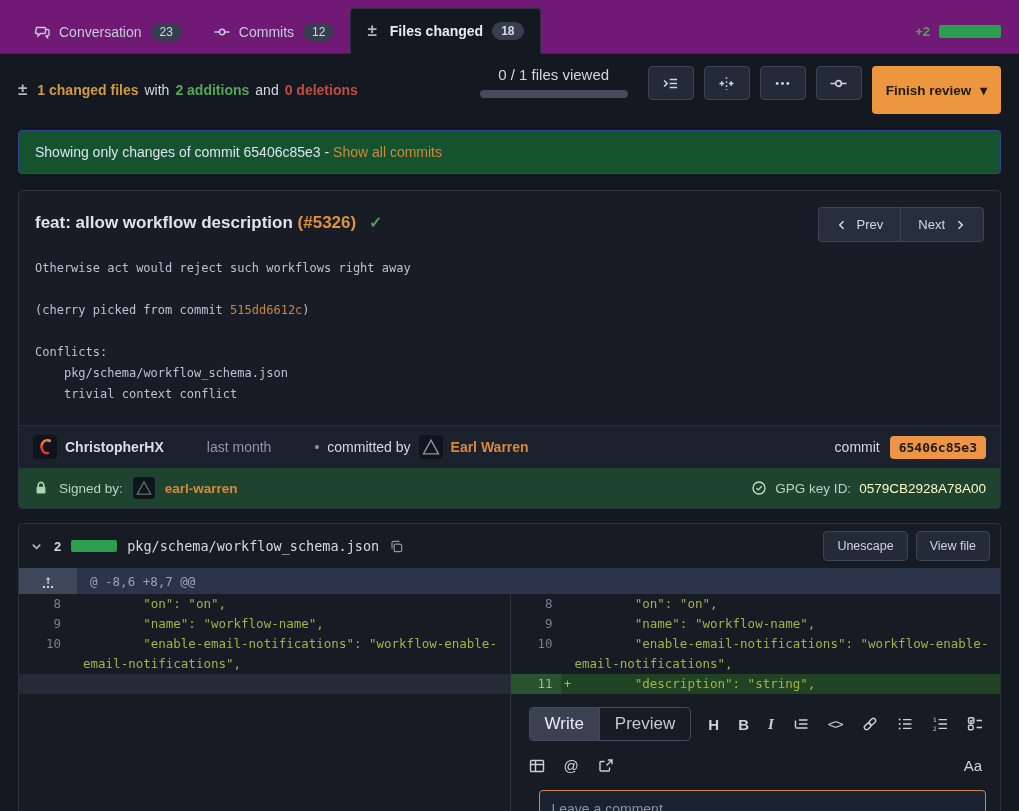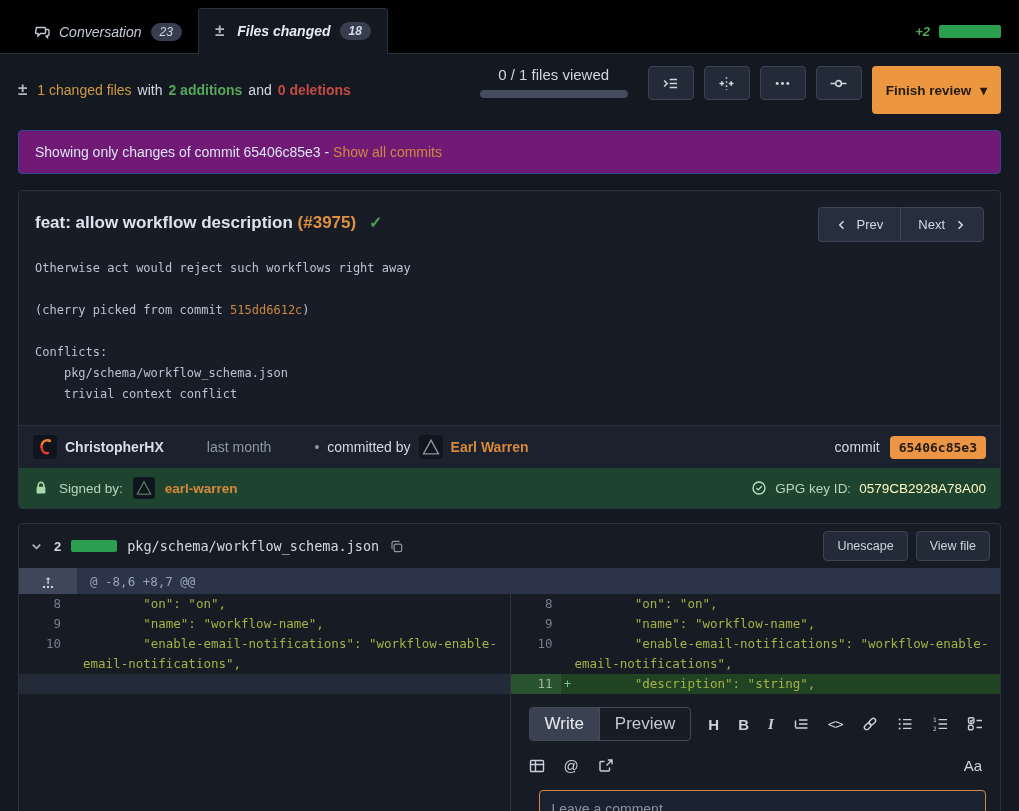--- a/index.html
+++ b/index.html
@@ -6,44 +6,44 @@
   html,body { margin:0; padding:0; }
   body {
     width:1019px; height:811px; overflow:hidden;
     background:#141821; color:#d3dae4;
     font-family:"Liberation Sans", sans-serif; font-size:14px;
   }
   svg { display:block; }
   a { text-decoration:none; cursor:pointer; }
 
   
-  .tabbar { background:#000000; padding:8px 18px 0; border-bottom:1px solid #2b3240; display:flex; align-items:flex-end;font-style:italic; }
+  .tabbar { background:#701a75; padding:8px 18px 0; border-bottom:1px solid #2b3240; display:flex; align-items:flex-end; }
   .tab { display:flex; align-items:center; gap:9px; padding:12px 16px; color:#c3cbd8; cursor:pointer; }
   .tab .cnt { background:#363e4f; border-radius:10px; padding:2px 9px; font-size:12px; color:#d3dae4; }
   .tab.active { background:#141821; border:1px solid #2b3240; border-bottom:1px solid #141821; border-radius:4px 4px 0 0; margin-bottom:-1px; color:#e6ebf2; font-weight:700; }
   .diffstat { margin-left:auto; display:flex; align-items:center; gap:9px; padding-bottom:14px; cursor:pointer; }
   .diffstat .plus { color:#4fa653; font-weight:700; font-size:13px; }
   .diffstat .bar { width:62px; height:13px; background:#2c9e4f; border-radius:2px; }
 
   
   .summary-row { display:flex; align-items:center; padding:12px 18px 10px; }
   .sum-left { display:flex; gap:6px; align-items:center; }
   .pm { color:#aeb6c3; font-weight:700; font-size:17px; margin-right:4px; }
-  .amber { color:#cf9b40; font-weight:400; }
+  .amber { color:#cf9b40; font-weight:700; }
   .grn { color:#56a65a; font-weight:700; }
   .red { color:#c24b46; font-weight:700; }
   .sum-right { margin-left:auto; display:flex; align-items:flex-start; gap:10px; }
   .viewed { display:flex; flex-direction:column; gap:7px; align-items:center; margin-right:10px; }
   .viewed .lbl { font-size:15px; color:#cfd6e0; }
   .viewed .track { width:148px; height:8px; border-radius:4px; background:#434b5d; align-self:stretch; }
   .icon-btn { width:46px; height:34px; background:#232a38; border:1px solid #3c4456; border-radius:4px; display:flex; align-items:center; justify-content:center; color:#cfd6e0; cursor:pointer; }
   .finish { display:flex; align-items:center; gap:9px; background:#ec9740; color:#241a0d; font-weight:700; font-size:13.5px; border-radius:4px; padding:0 14px; height:48px; border:none; cursor:pointer; }
 
   
-  .banner { margin:6px 18px 16px; background:#701a75; border:1px solid #31478e; border-radius:4px; padding:13px 16px; color:#dde3f3; }
+  .banner { margin:6px 18px 16px; background:#14532d; border:1px solid #31478e; border-radius:4px; padding:13px 16px; color:#dde3f3; }
   .banner a { color:#d0873f; }
 
   
   .commit-box { margin:0 18px 14px; border:1px solid #2b3240; border-radius:4px; background:#171c27; overflow:hidden; }
   .commit-header { display:flex; align-items:flex-start; padding:16px 16px 8px; }
   .commit-title { font-size:17px; font-weight:700; color:#dde3ec; padding-top:6px; }
   .commit-title .ref { color:#e0913f; }
   .ok { color:#4f9e52; font-weight:700; margin-left:8px; font-size:16px; }
   .nav-group { margin-left:auto; display:flex; }
   .nav-btn { display:flex; gap:9px; align-items:center; background:#272e3d; border:1px solid #3c4456; color:#d3dae4; font-size:13px; padding:0 17px; height:35px; cursor:pointer;text-align:right; }
@@ -112,20 +112,30 @@
   <div class="tab">
     <span>
       <svg width="16" height="16" viewBox="0 0 16 16" fill="none" stroke="#c3cbd8" stroke-width="1.4">
         <path d="M1.5 3.5h8a1 1 0 0 1 1 1v4a1 1 0 0 1-1 1H5.5l-2.5 2.5V9.5h-1.5a1 1 0 0 1-1-1z" transform="translate(1 0)"></path>
         <path d="M12 5.5h2a1 1 0 0 1 1 1v4a1 1 0 0 1-1 1h-0.5v2l-2-2"></path>
       </svg>
     </span>
     <span>Conversation</span>
     <span class="cnt">23</span>
   </div>
+  <div class="tab">
+    <span>
+      <svg width="16" height="16" viewBox="0 0 16 16" fill="none" stroke="#c3cbd8" stroke-width="1.5">
+        <circle cx="8" cy="8" r="2.7"></circle>
+          <path d="M0.5 8h4.6M10.9 8h4.6"></path>
+      </svg>
+    </span>
+    <span>Commits</span>
+    <span class="cnt">12</span>
+  </div>
   <div class="tab active">
     <span class="pm">±</span>
     <span>Files changed</span>
     <span class="cnt">18</span>
   </div>
   <div class="diffstat">
     <span class="plus">+2</span>
     <span class="bar"></span>
   </div>
 </div>
@@ -178,21 +188,21 @@
 </div>
 
 <div class="banner">
   <span>Showing only changes of commit 65406c85e3 -</span>
   <a>Show all commits</a>
 </div>
 
 <div class="commit-box">
   <div class="commit-header">
     <div class="commit-title">
-      <span>feat: allow workflow description </span><span class="ref">(#3975)</span>
+      <span>feat: allow workflow description </span><span class="ref">(#5326)</span>
       <span class="ok">✓</span>
     </div>
     <div class="nav-group">
       <div class="nav-btn prev">
         <svg width="12" height="12" viewBox="0 0 16 16" fill="none" stroke="#d3dae4" stroke-width="2">
             <polyline points="10,3 5,8 10,13"></polyline>
           </svg>
         <span>Prev</span>
       </div>
       <div class="nav-btn next">

